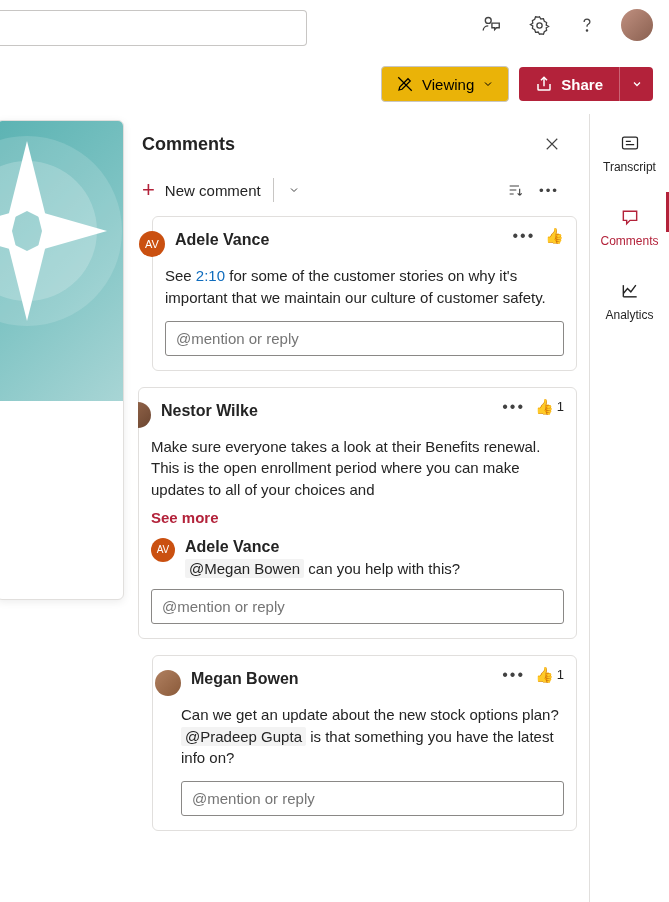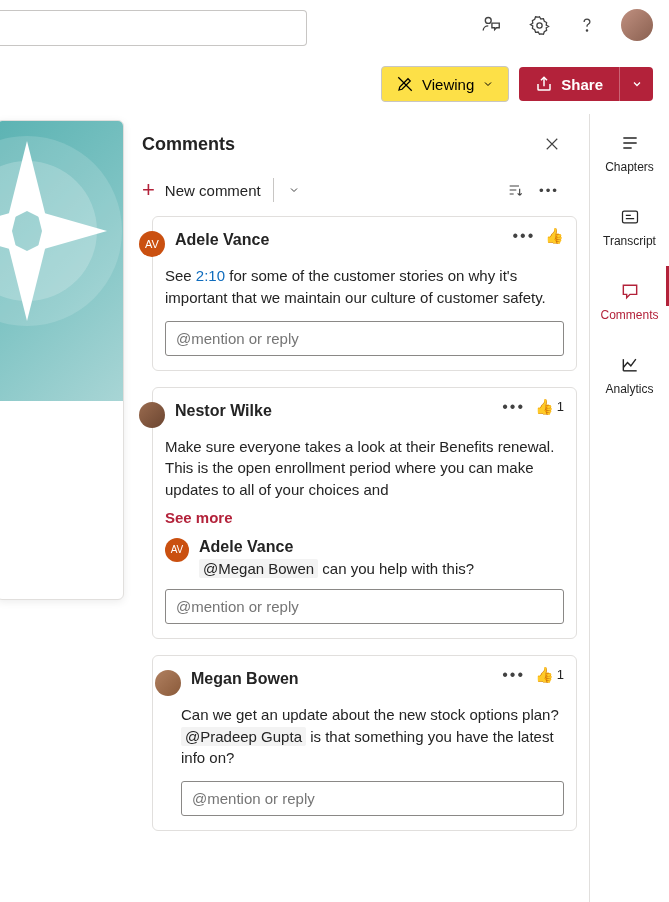--- a/index.html
+++ b/index.html
@@ -7,21 +7,21 @@
 
 
 .top-bar { height:50px; display:flex; align-items:center; justify-content:space-between; padding:0 16px 0 0; }
 .search-box { width:307px; height:36px; border:1px solid #c8c6c4; border-radius:4px; margin-top:6px; margin-left:0; border-left:none; border-top-left-radius:0; border-bottom-left-radius:0; }
 .top-icons { display:flex; align-items:center; gap:20px; }
 .icon-btn { width:28px; height:28px; display:flex; align-items:center; justify-content:center; background:none; border:none; cursor:pointer; color:#424242; }
 .avatar { width:32px; height:32px; border-radius:50%; background:linear-gradient(135deg,#c09080 0%,#8a6050 100%); }
 
 
 .action-bar { display:flex; justify-content:flex-end; align-items:center; gap:10px; padding:16px 16px 14px 0; }
-.viewing-btn { display:flex; align-items:center; gap:8px; padding:8px 14px; border:1px solid #c8c6c4; border-radius:4px; background:#fde047; font-size:15px; cursor:pointer; }
+.viewing-btn { display:flex; align-items:center; gap:8px; padding:8px 14px; border:1px solid #c8c6c4; border-radius:4px; background:#eab308; font-size:15px; cursor:pointer; }
 .share-group { display:flex;border-radius:16px; }
 .share-btn { display:flex; align-items:center; gap:8px; padding:8px 16px; background:#b3223a; color:#fff; border:none; border-radius:4px 0 0 4px; font-size:15px; font-weight:600; cursor:pointer; }
 .share-chevron { width:34px; background:#b3223a; color:#fff; border:none; border-left:1px solid rgba(255,255,255,.3); border-radius:0 4px 4px 0; cursor:pointer; display:flex; align-items:center; justify-content:center; }
 
 
 .main-zone { display:flex; position:absolute; top:114px; bottom:0; left:0; right:0; }
 
 
 .doc-snippet { width:128px; height:480px; background:#fff; border:1px solid #e1dfdd; border-radius:6px; box-shadow:0 2px 8px rgba(0,0,0,.08); margin-top:6px; margin-left:-4px; overflow:hidden; position:relative; }
 .doc-top { height:280px; background:linear-gradient(135deg,#5cb3b3 0%,#7fc4c4 50%,#a8d5d5 100%); position:relative; overflow:hidden; }
@@ -196,21 +196,21 @@
           <button class="like-btn">
             <span class="like-emoji">👍</span>
           </button>
         </div>
         <div class="c-body">
           <span>See </span><span class="timestamp-link">2:10</span><span> for some of the customer stories on why it's important that we maintain our culture of customer safety.</span>
         </div>
         <input class="reply-box" placeholder="@mention or reply" style="">
       </div>
 
-      <div class="comment-card" style="margin-left:14px;">
+      <div class="comment-card" style="">
         <div class="comment-head">
           <div class="c-avatar av-photo1"></div>
           <div class="c-author">Nestor Wilke</div>
         </div>
         <div class="c-actions">
           <button class="c-more">•••</button>
           <button class="like-btn">
             <span class="like-emoji">👍</span>
             <span class="like-count">1</span>
           </button>
@@ -246,28 +246,20 @@
         </div>
         <input class="reply-box" placeholder="@mention or reply" style="">
       </div>
 
     </div>
   </div>
 
   <div class="right-rail">
     <button class="rail-item">
       <span class="rail-icon">
-        <svg width="20" height="20" viewBox="0 0 24 24" fill="none" stroke="currentColor" stroke-width="1.7">
-            <path d="M4 6h16M4 12h16M4 18h10"></path>
-          </svg>
-      </span>
-      <span>Chapters</span>
-    </button>
-    <button class="rail-item">
-      <span class="rail-icon">
         <svg width="20" height="20" viewBox="0 0 24 24" fill="none" stroke="currentColor" stroke-width="1.5">
             <rect x="3" y="5" width="18" height="14" rx="2"></rect>
             <path d="M7 10h6M7 14h10"></path>
           </svg>
       </span>
       <span>Transcript</span>
     </button>
     <button class="rail-item active">
       <span class="rail-icon">
         <svg width="20" height="20" viewBox="0 0 24 24" fill="none" stroke="currentColor" stroke-width="1.7">

